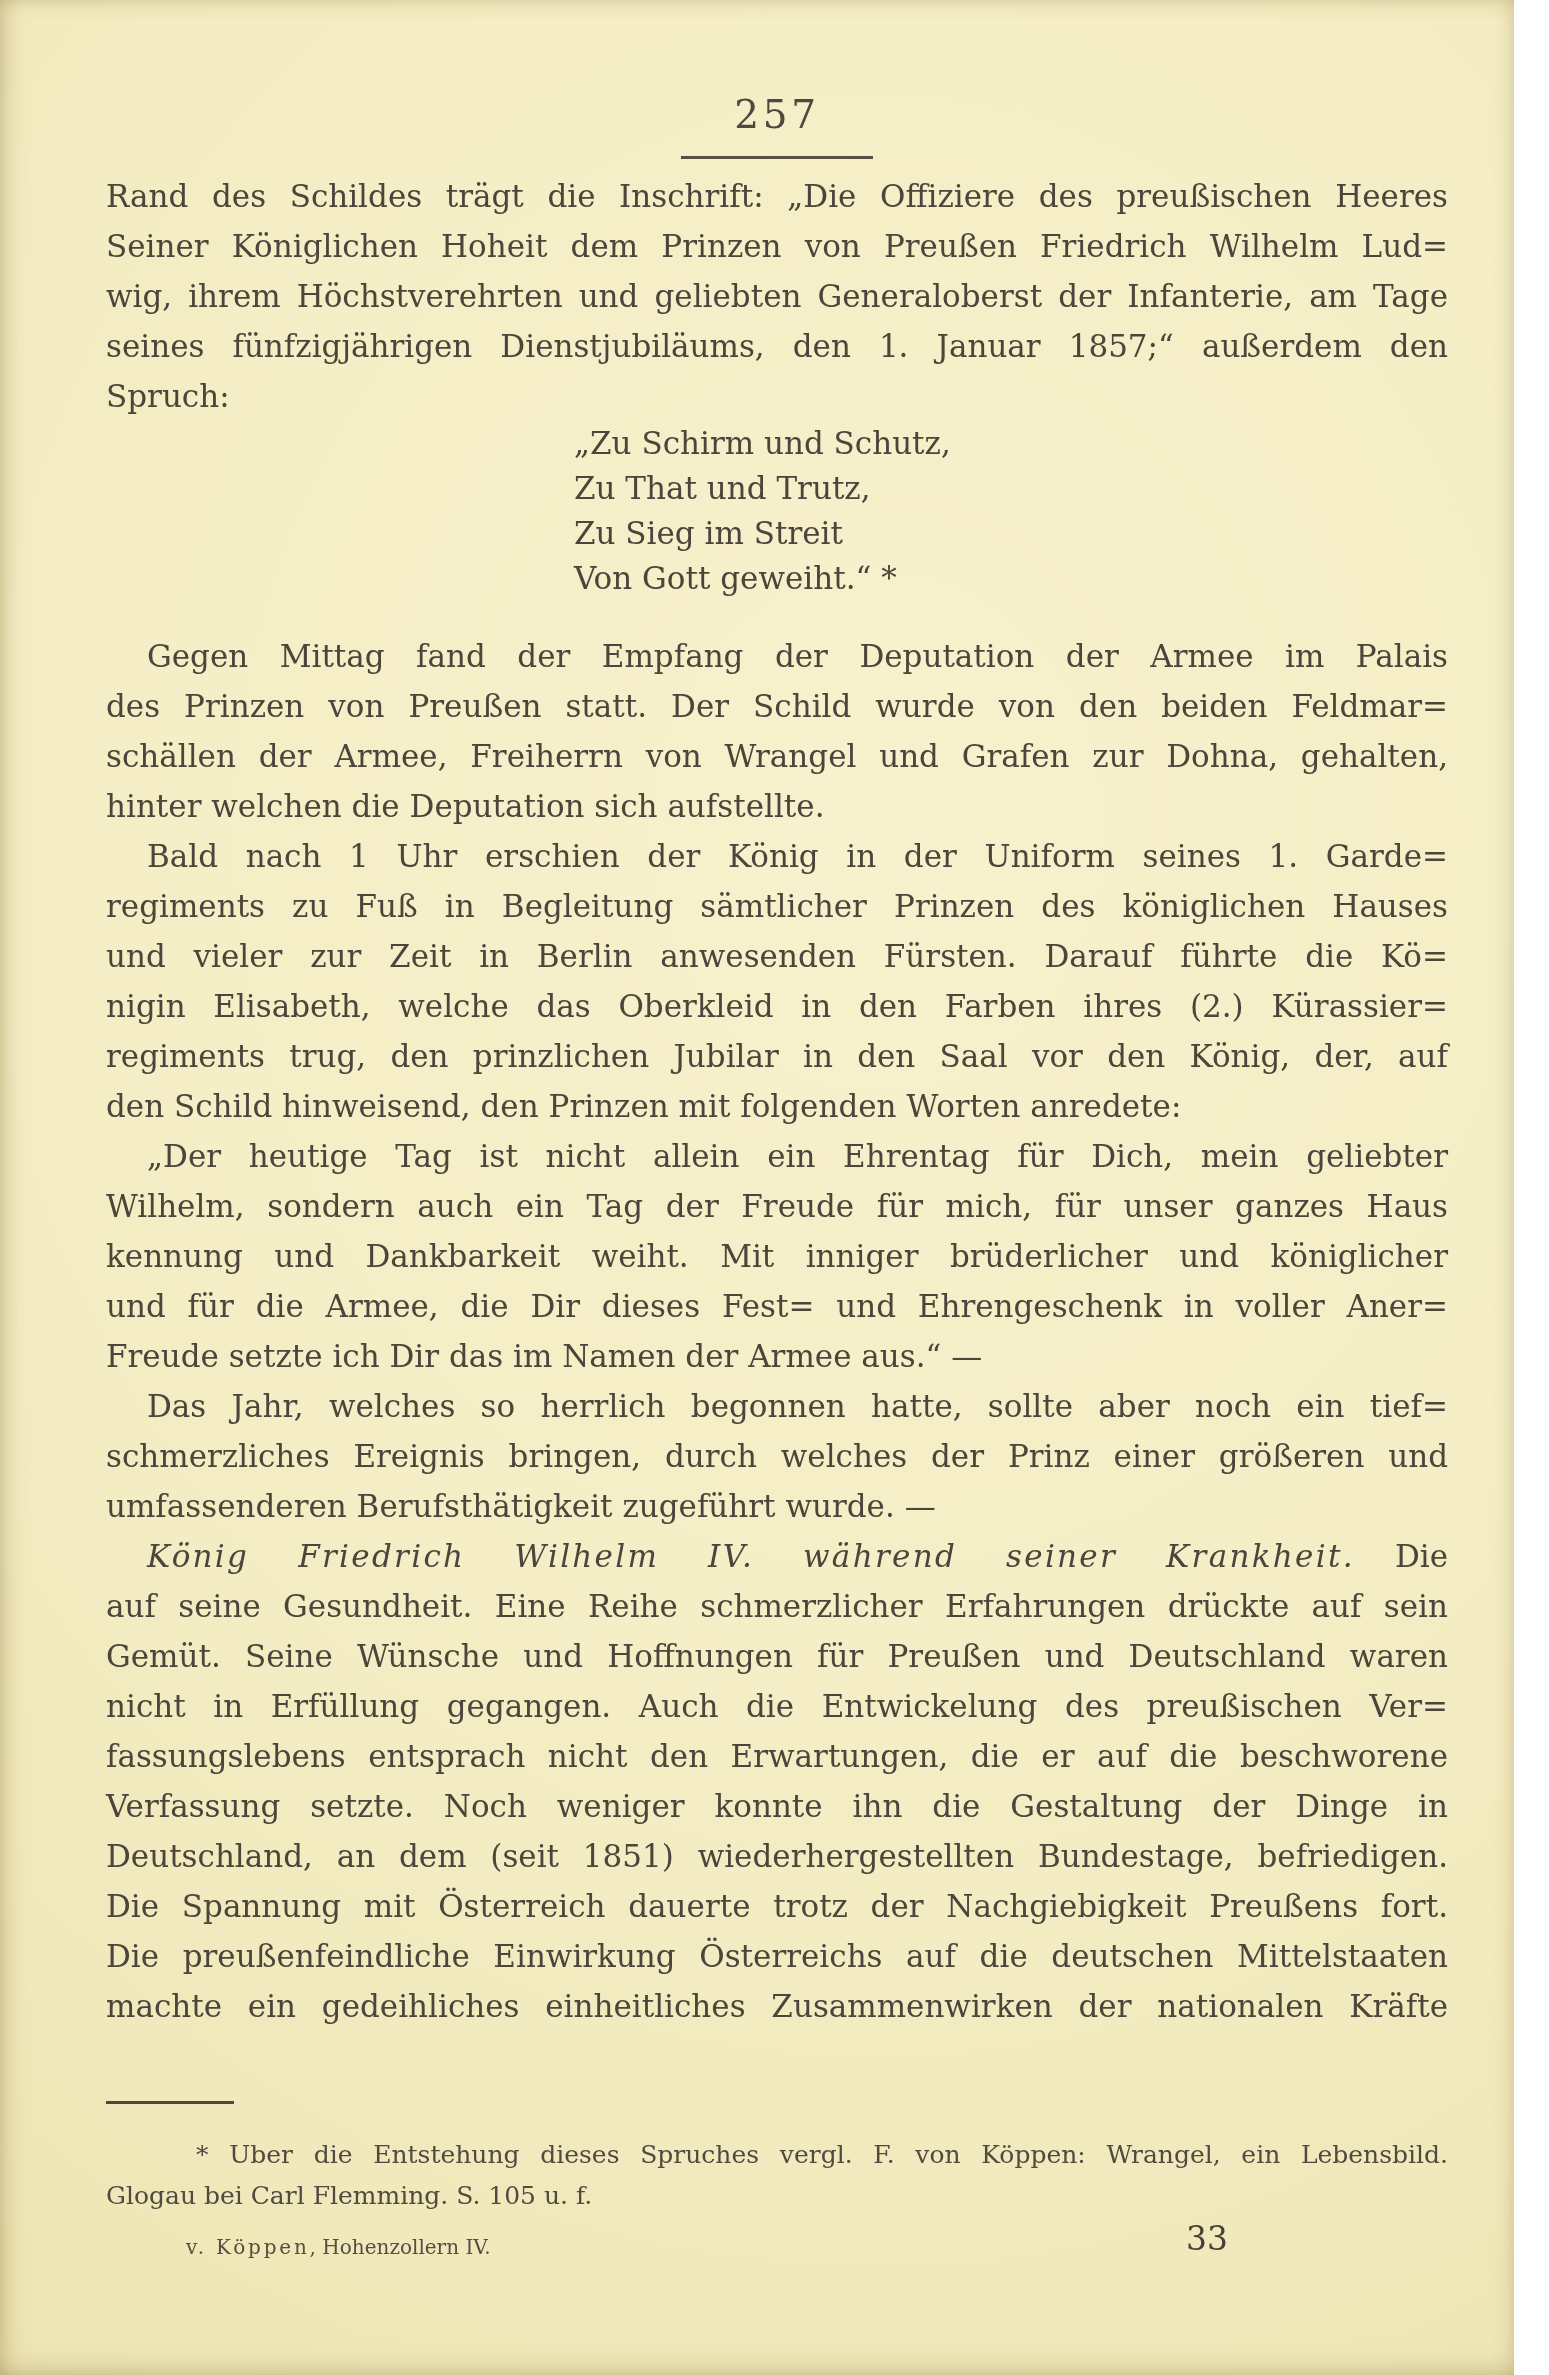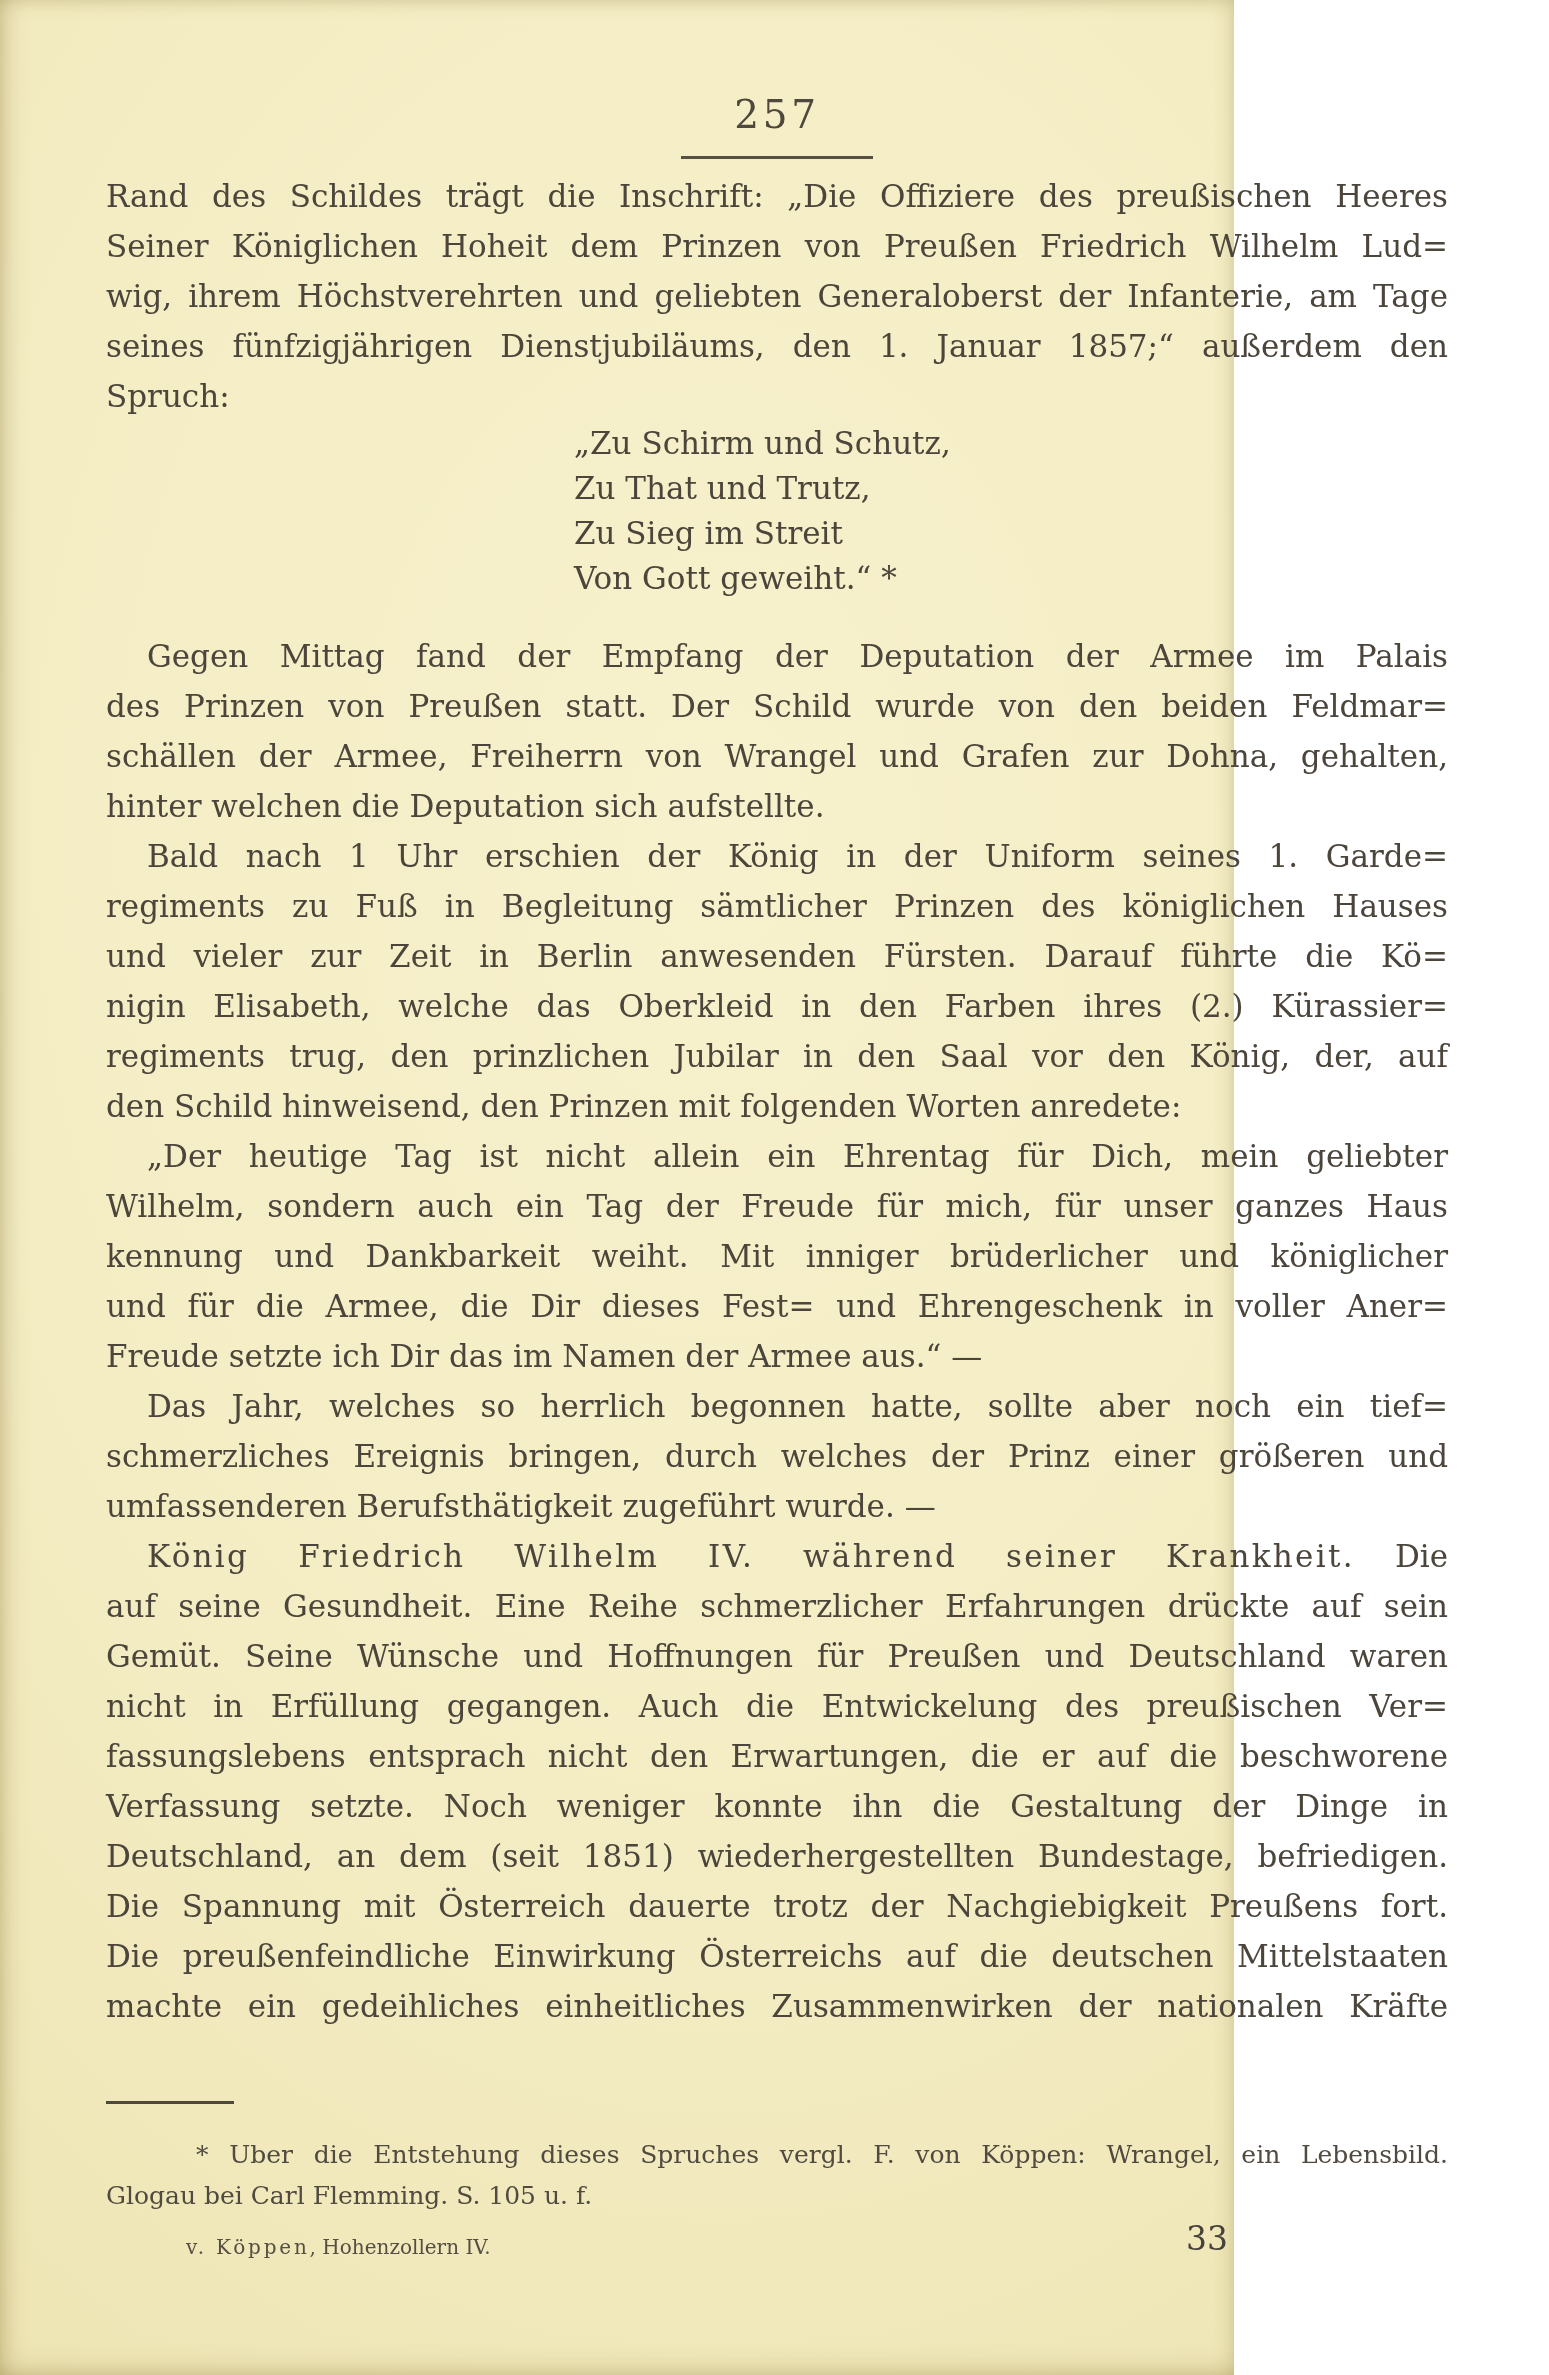--- a/index.html
+++ b/index.html
@@ -4,21 +4,21 @@
 <style>
   html, body { margin: 0; padding: 0; }
   body {
     width: 1550px; height: 2375px;
     font-family: "DejaVu Serif", "Liberation Serif", serif;
     color: #4b453b;
     overflow: hidden;
   }
   .sheet {
     position: relative;
-    width: 1234px; height: 2375px;
+    width: 1514px; height: 2375px;
     background:
       radial-gradient(ellipse 130% 95% at 58% 35%, #f7f1cd 0%, #f4edc4 45%, #efe6b6 78%, #e9dfa9 100%);
     box-shadow:
       inset 13px 0 28px -13px rgba(128, 106, 40, 0.35),
       inset -9.4px 0 24px -13px rgba(128, 106, 40, 0.22),
       inset 0 -13px 32px -15px rgba(120, 98, 36, 0.30),
       inset 0 9.4px 24px -13px rgba(128, 106, 40, 0.18);
   }
   .header-zone {
     position: absolute; left: 106px; width: 1342px; top: 92px;
@@ -35,21 +35,21 @@
     position: absolute; left: 106px; width: 1342px; top: 171px;
     font-size: 31px; line-height: 50px; color: #4b453b;
   }
   .line { text-align: justify; text-align-last: justify; }
   .line.el { text-align: left; text-align-last: left; }
   .ind { text-indent: 41px; }
   .verse {
     margin-left: 468px; line-height: 45px;
   }
   .verse .line { text-align: right; text-align-last: left; }
-  .spaced { letter-spacing: 2.3px; word-spacing: 6.6px; }
+  .spaced { letter-spacing: 2.3px; word-spacing: 6.6px; font-style: italic; }
   .footnote-rule {
     position: absolute; left: 106px; top: 2101px;
     width: 128px; height: 2.8px; background: #4e483d;
   }
   .footnote {
     position: absolute; left: 106px; width: 1342px; top: 2134px;
     font-size: 25px; line-height: 41px; color: #504a40;
   }
   .footnote .line.ind { text-indent: 90px; }
   .sig-line {

